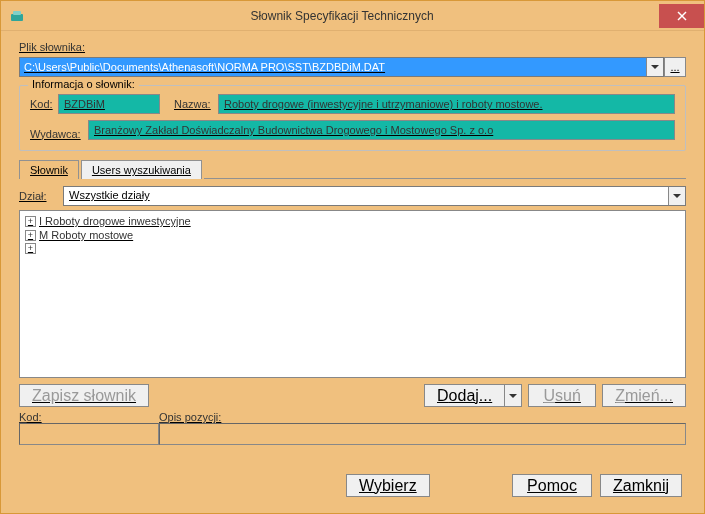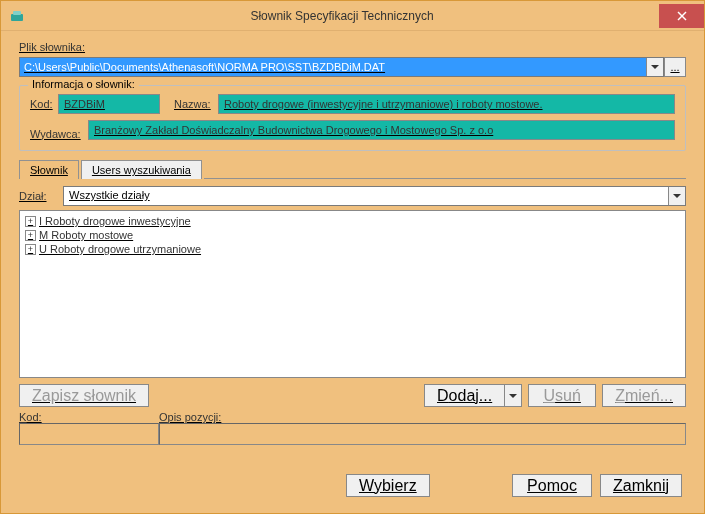--- a/index.html
+++ b/index.html
@@ -349,21 +349,20 @@
         <div class="tree-item">
           <div class="expander">+</div>
           <span>I  Roboty drogowe inwestycyjne</span>
         </div>
         <div class="tree-item">
           <div class="expander">+</div>
           <span>M  Roboty mostowe</span>
         </div>
         <div class="tree-item">
           <div class="expander">+</div>
-          <span>U  Roboty drogowe utrzymaniowe</span>
         </div>
       </div>
 
       <div class="button-row">
         <div class="btn disabled" style="min-width:120px;">
             <span>Zapisz słownik</span>
           </div>
         <div style="flex:1;"></div>
         <div style="display:flex;">
           <div class="btn split-left">

